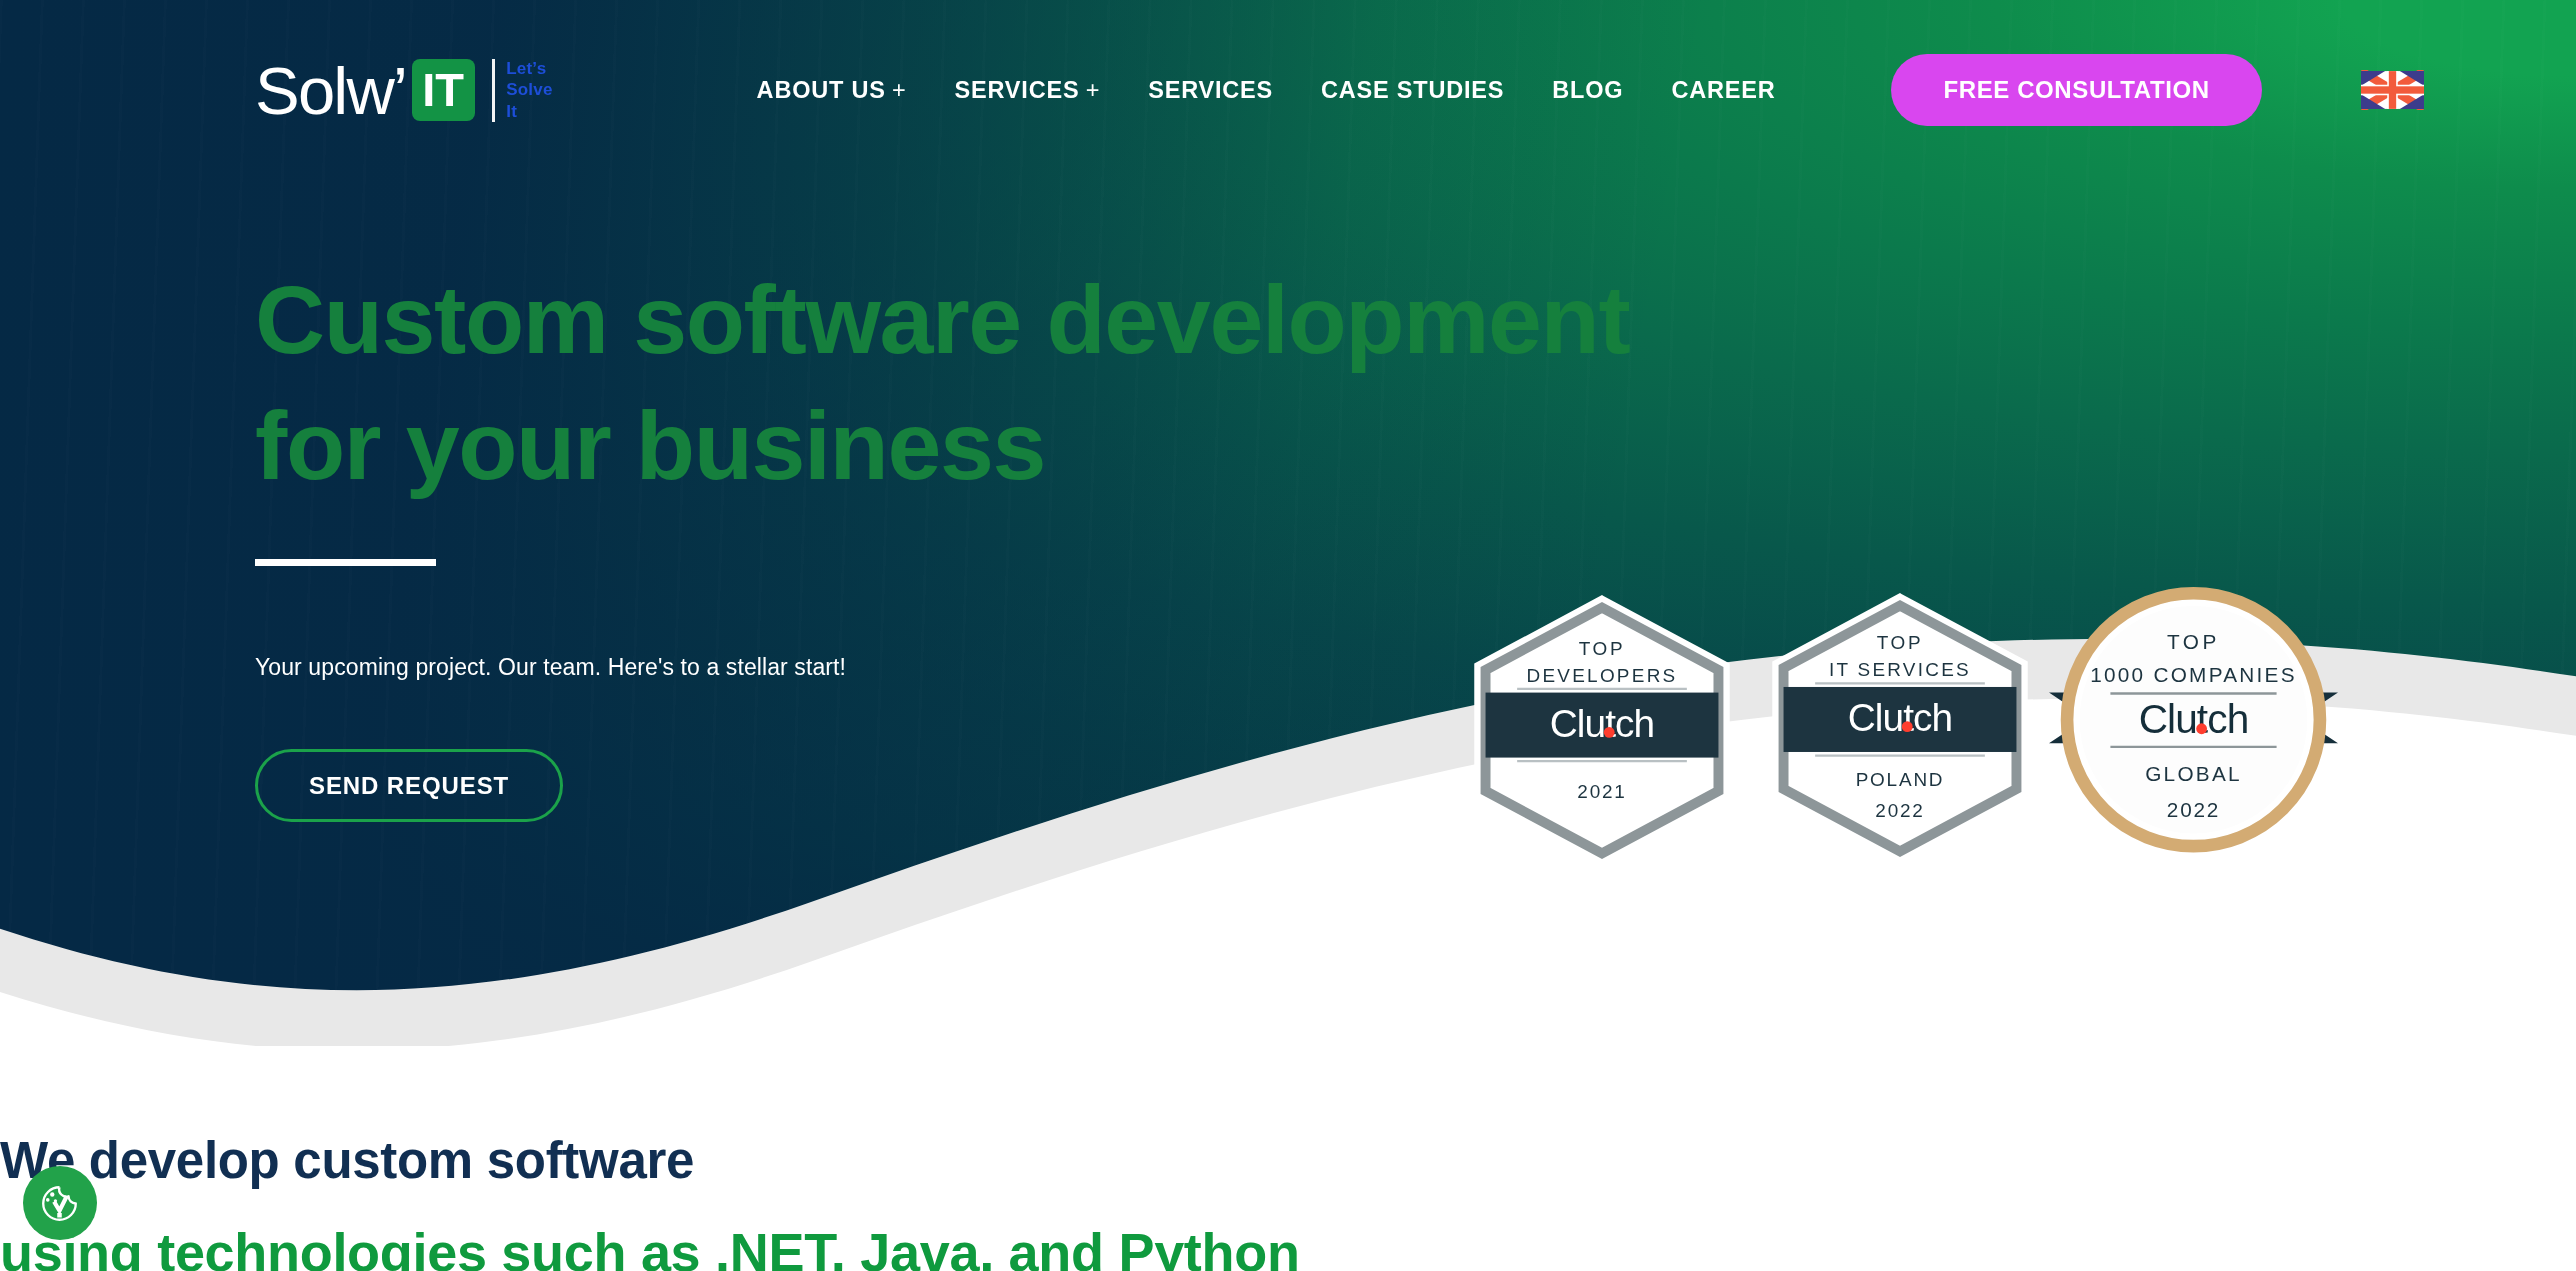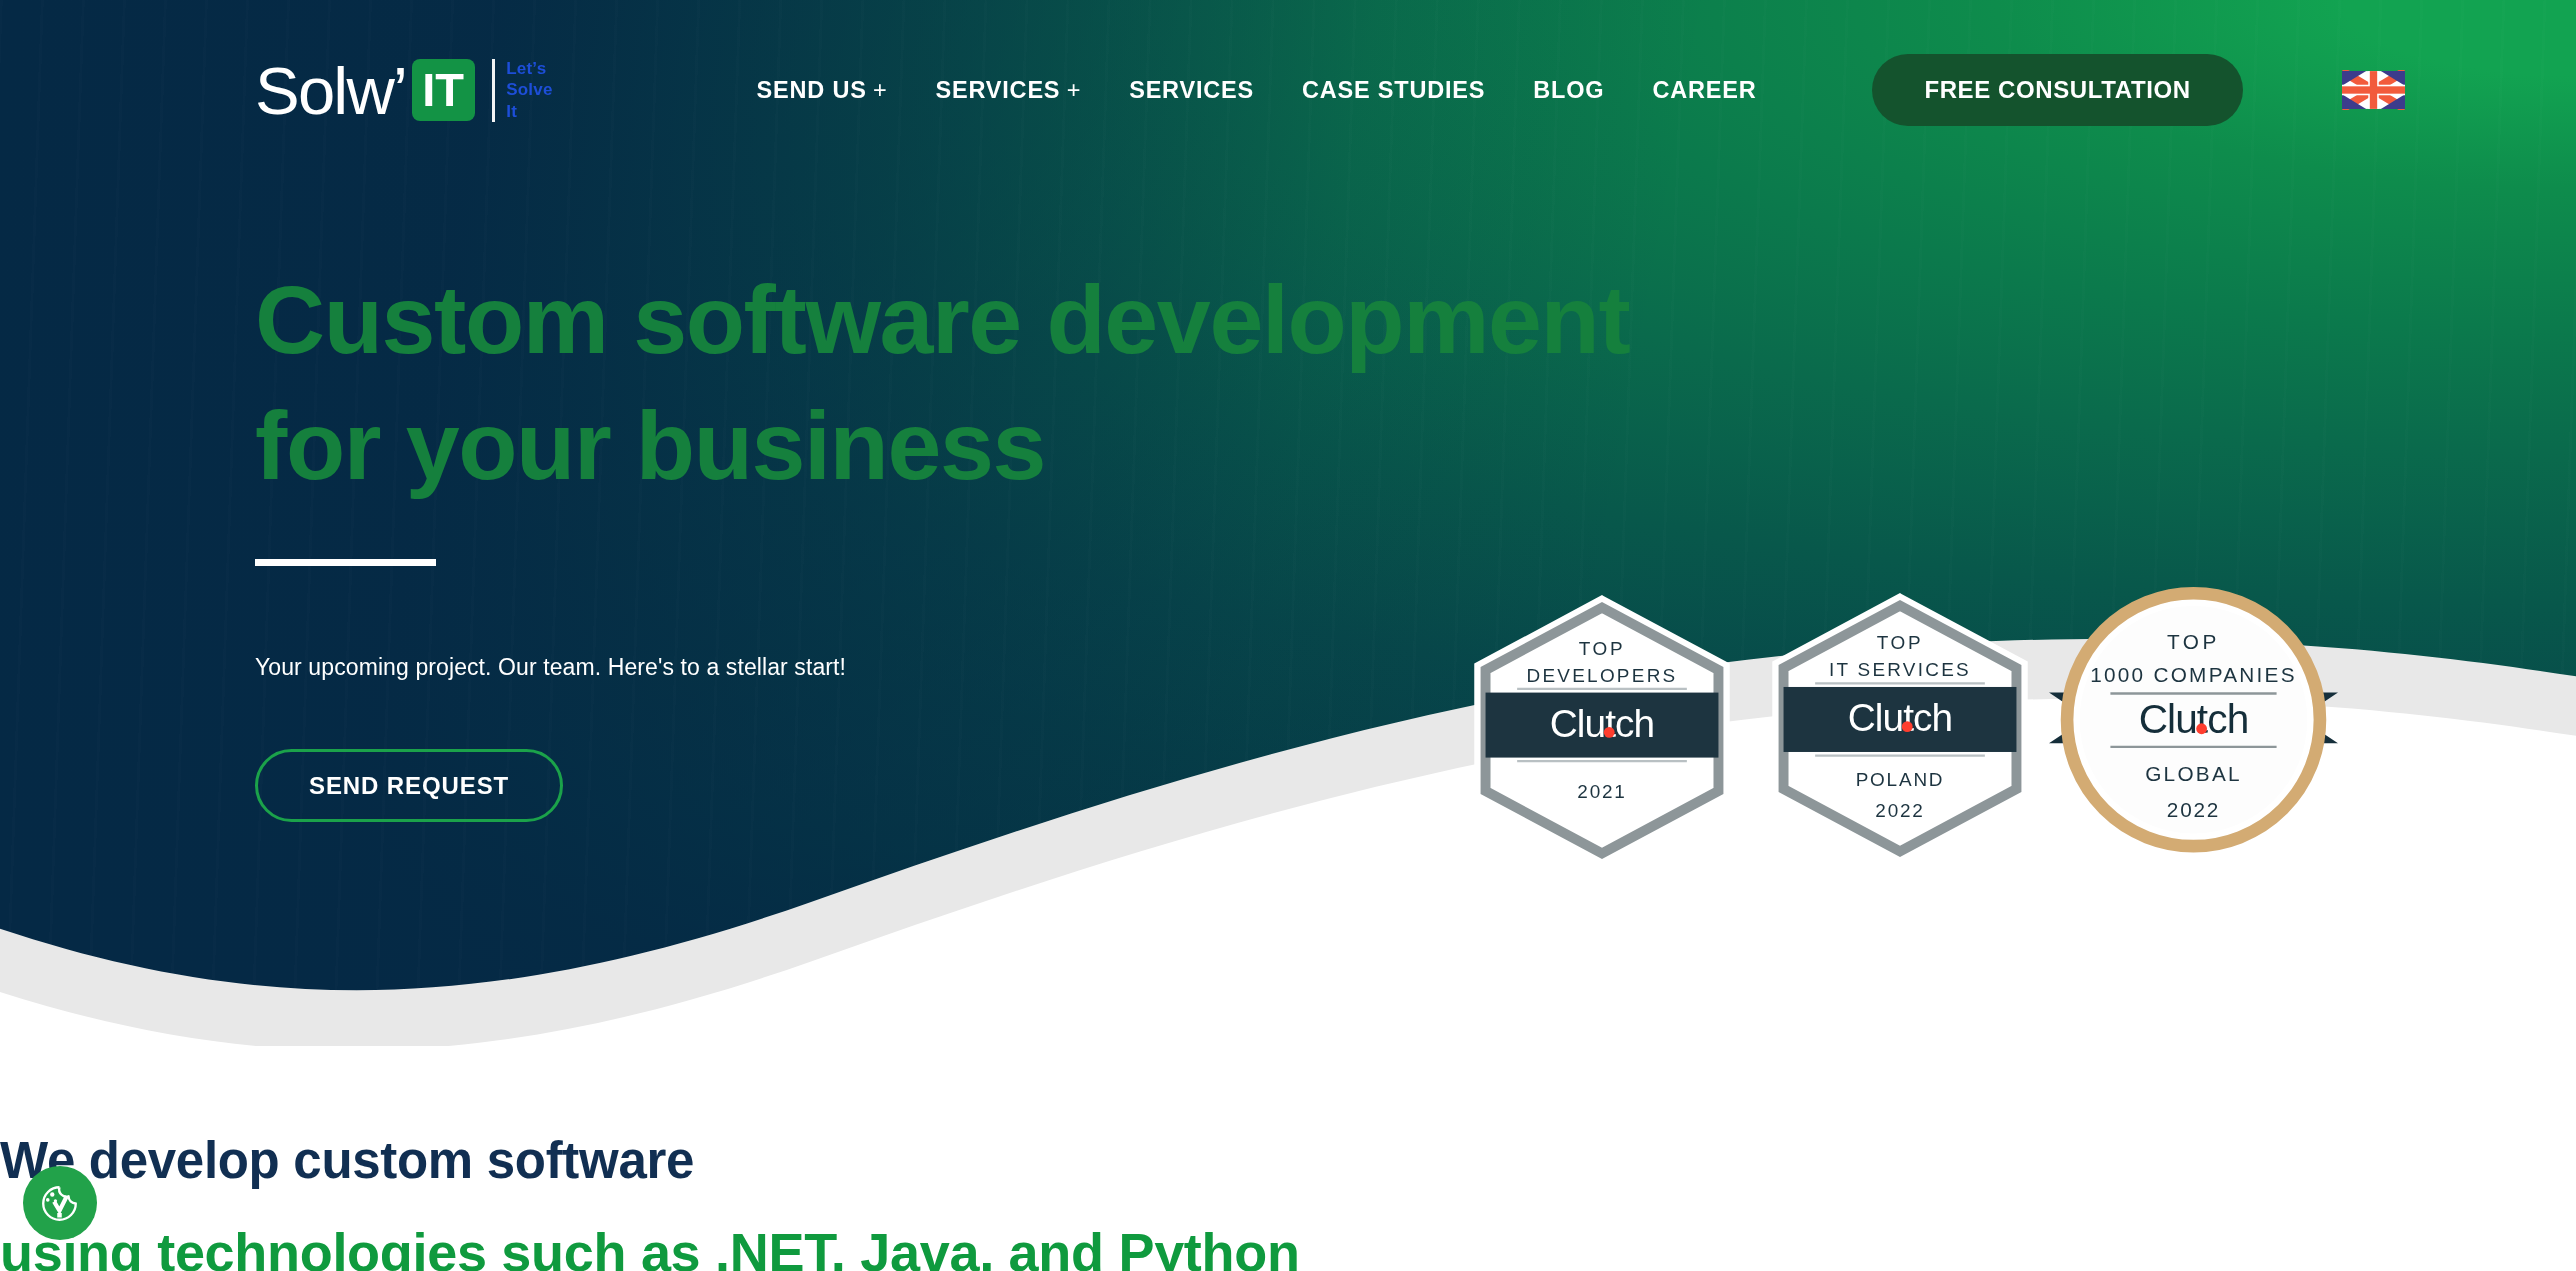--- a/index.html
+++ b/index.html
@@ -68,21 +68,21 @@
   .nav{display:flex;align-items:center;margin-left:160px;gap:0;}
   .nav-item{
     color:#ffffff;font-size:23.5px;font-weight:600;letter-spacing:0.8px;
     text-decoration:none;white-space:nowrap;padding:0 24px;
     display:flex;align-items:center;gap:6.3px;
   }
   .nav-plus{font-size:23.5px;font-weight:500;}
 
   .cta-btn{
     margin-left:72px;
-    background:#14532d;color:#ffffff;border:none;border-radius:54px;
+    background:#d946ef;color:#ffffff;border:none;border-radius:54px;
     height:72px;padding:0 52px;
     font-family:"Liberation Sans",sans-serif;
     font-size:24px;font-weight:700;letter-spacing:0.6px;
     cursor:pointer;white-space:nowrap;
     display:flex;align-items:center;justify-content:center;
   }
   .flag{
     margin-left:79px;width:63px;height:40px;display:block;cursor:pointer;
   }
 
@@ -157,21 +157,21 @@
       <span class="logo-word">Solw’</span>
       <span class="logo-it">IT</span>
       <span class="logo-divider"></span>
       <span class="logo-tag">Let’s
 Solve
 It</span>
     </a>
 
     <nav class="nav">
       <a class="nav-item" href="#">
-        <span>SEND US</span>
+        <span>ABOUT US</span>
         <span class="nav-plus">+</span>
       </a>
       <a class="nav-item" href="#">
         <span>SERVICES</span>
         <span class="nav-plus">+</span>
       </a>
       <a class="nav-item" href="#">
         <span>SERVICES</span>
       </a>
       <a class="nav-item" href="#">

